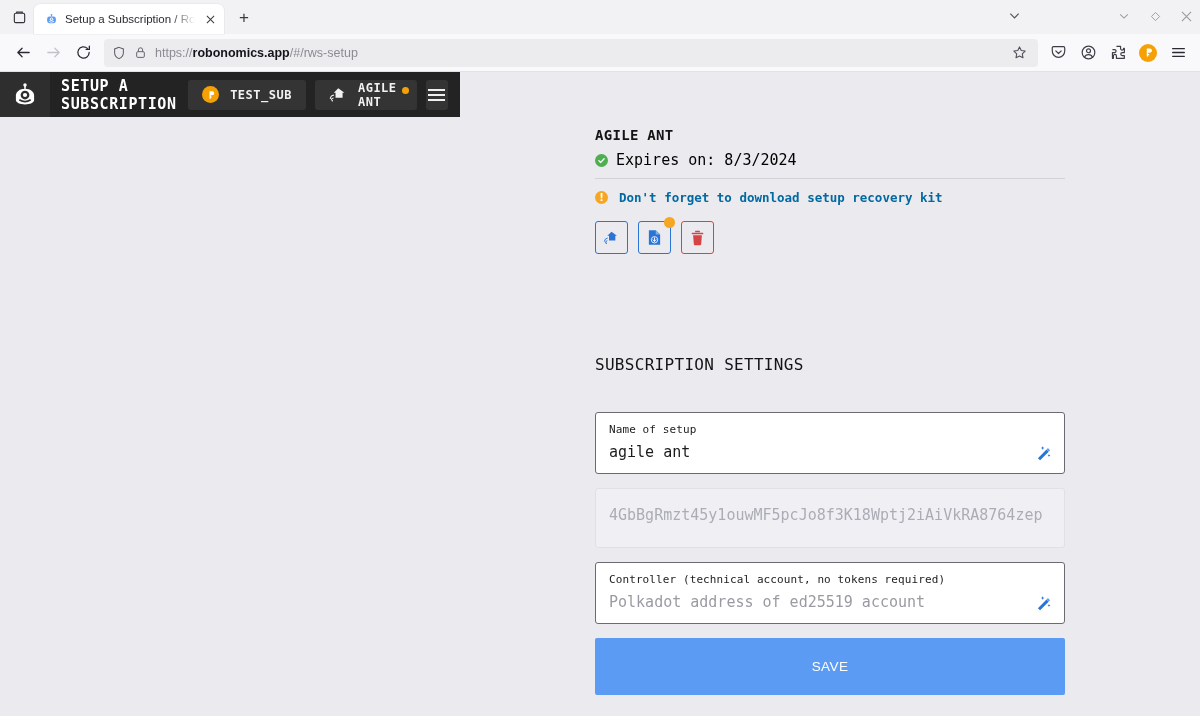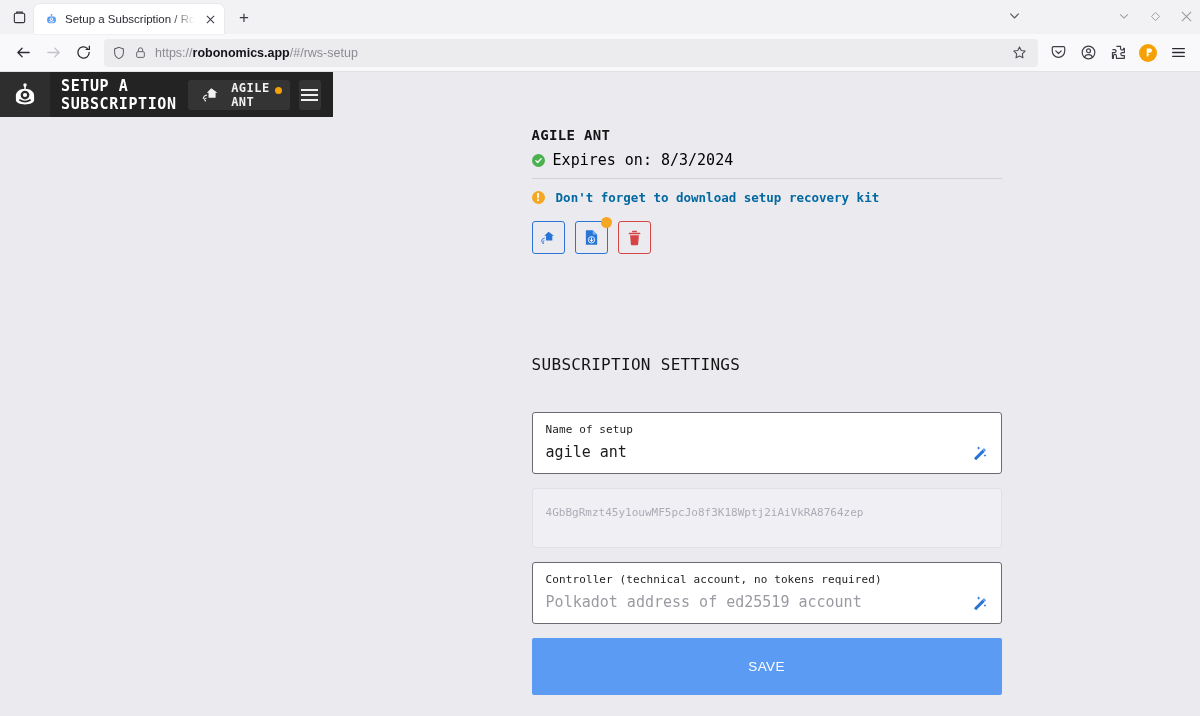--- a/index.html
+++ b/index.html
@@ -250,21 +250,21 @@
   }
   .field.readonly .field-label { color: #b4b4bc; }
   .field-value {
     font-family: "DejaVu Sans Mono", monospace;
     font-size: 15px;
     color: #1c1c1c;
     margin-top: 7px;
     white-space: nowrap;
   }
   .field-value.placeholder { color: #9a9aa2; }
-  .field.readonly .field-value { color: #acacb6; font-size: 11px; }
+  .field.readonly .field-value { color: #acacb6; font-size: 15px; }
   .wand {
     position: absolute;
     right: 12px; bottom: 11px;
     width: 18px; height: 18px;
     display: flex; align-items: center; justify-content: center;
   }
 
   .save-btn {
     margin-top: 14px;
     height: 57px;
@@ -416,20 +416,30 @@
           <rect x="15.1" y="5.6" width="1.8" height="3.4"></rect>
           <path d="M5.6 16.6c0-4.6 4.6-7.8 10.4-7.8s10.4 3.2 10.4 7.8v5.2c0 3-4.6 5-10.4 5S5.6 24.8 5.6 21.8z"></path>
           <circle cx="16" cy="16" r="5" fill="#2e2e2e"></circle>
           <circle cx="16" cy="16" r="2.4" fill="#ffffff"></circle>
           <path d="M9.5 21.4q6.5 4.4 13 0" stroke="#2e2e2e" stroke-width="1.8" fill="none"></path>
         </svg>
       </div>
       <div class="app-title">SETUP A SUBSCRIPTION</div>
       <div class="hdr-spacer"></div>
 
+      <div class="hdr-btn">
+        <span style="display:flex;">
+          <span style="width:17px;height:17px;border-radius:50%;background:#f5a105;display:flex;align-items:center;justify-content:center;">
+            <svg width="10" height="10" viewBox="0 0 12 12" fill="#fff">
+              <path d="M4.2 1.6h3.2c1.5 0 2.4 1 2.4 2.3S8.9 6.3 7.4 6.3H5.7v1.4h1.1v1.3H5.7v1.4H4.2z"></path>
+            </svg>
+          </span>
+        </span>
+        <span class="hdr-btn-label">TEST_SUB</span>
+      </div>
 
       <div class="hdr-btn" style="padding-right:20px;">
         <span style="display:flex;">
           <svg width="18" height="15" viewBox="0 0 20 17" fill="none">
             <path d="M11.3 1.4l7 5.1v.05l-2.1 0v5.6H8.2V6.5H6.3z" fill="#f2f2f2" transform="translate(-1,0)"></path>
             <path d="M1.2 13.6a5 5 0 0 1 4.3-4.5" stroke="#f2f2f2" stroke-width="1.15" fill="none"></path>
             <path d="M2.3 15.1a3 3 0 0 1 2.6-2.7" stroke="#f2f2f2" stroke-width="1.15" fill="none"></path>
             <circle cx="3.6" cy="15.6" r="0.9" fill="#f2f2f2"></circle>
           </svg>
         </span>

